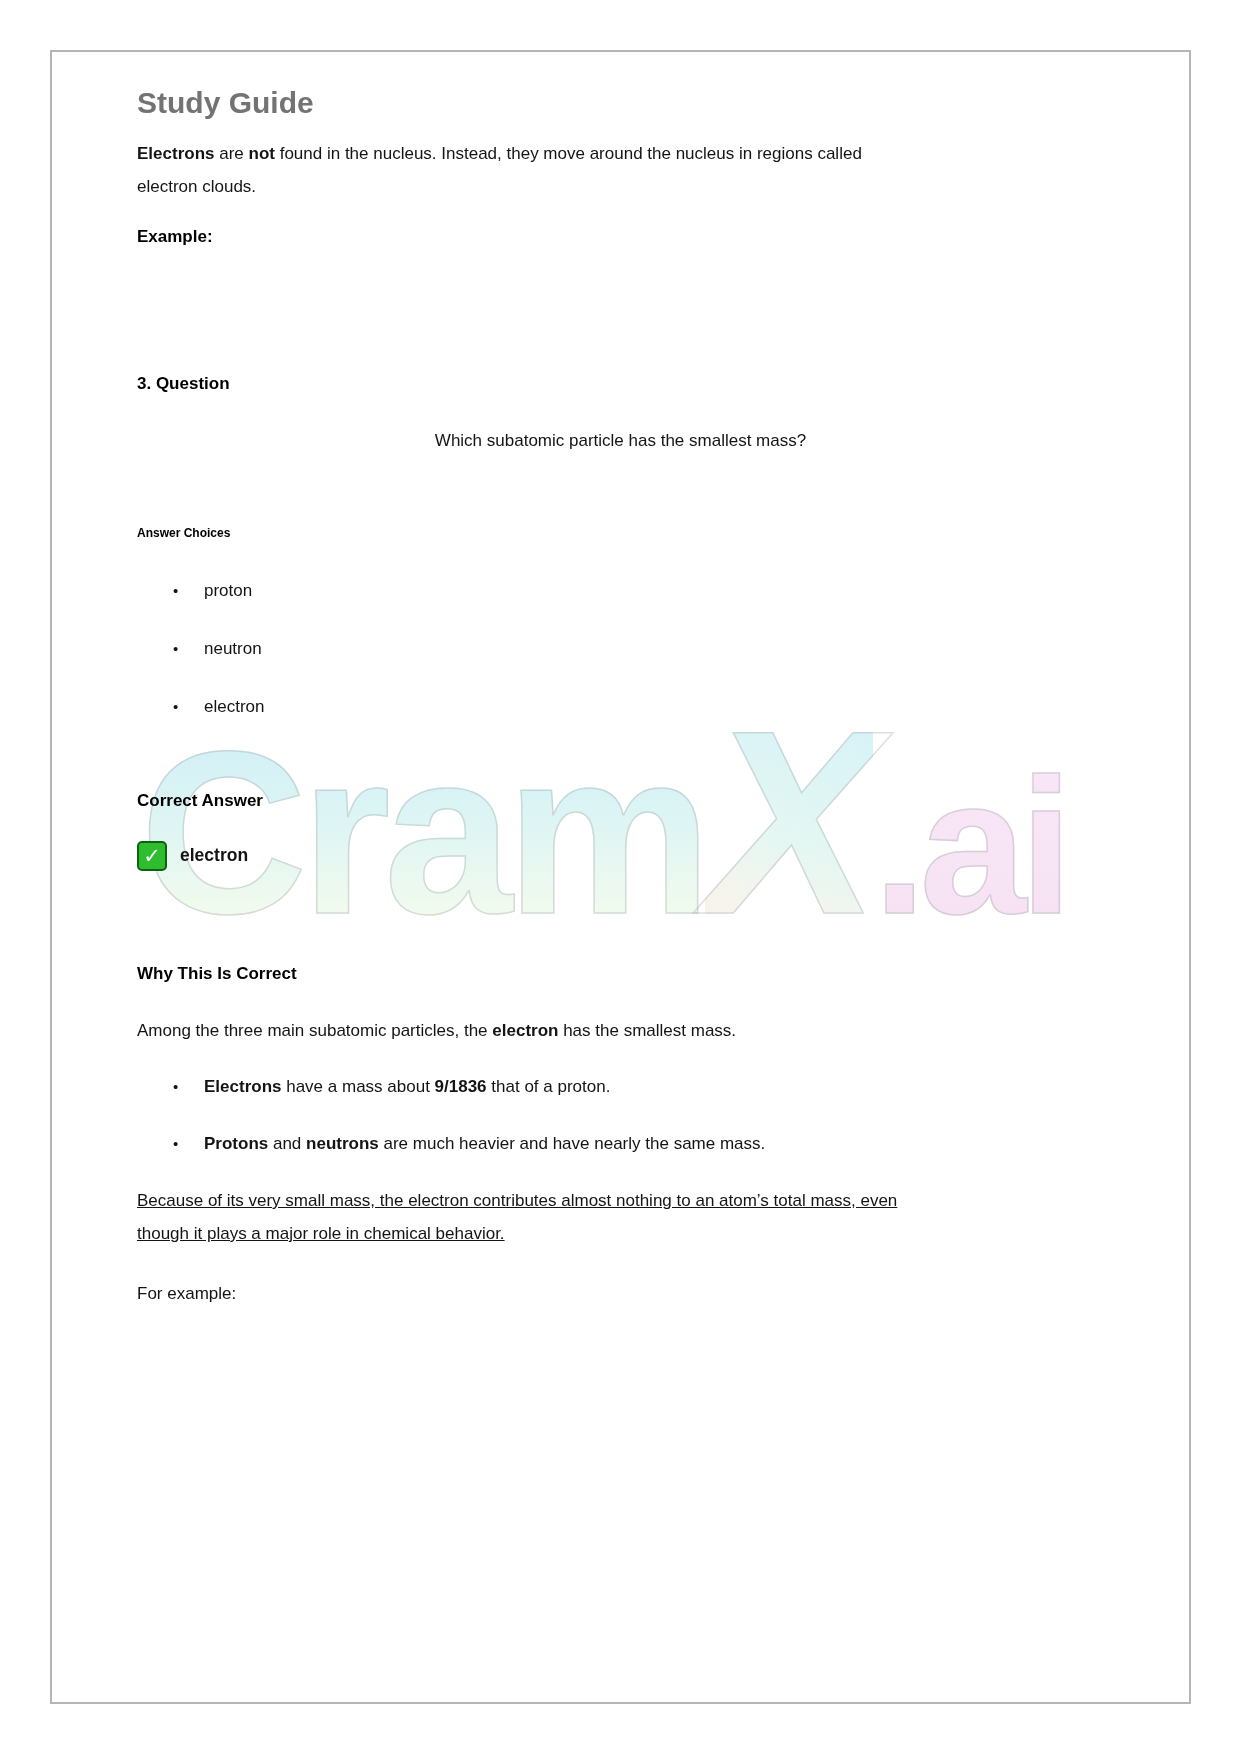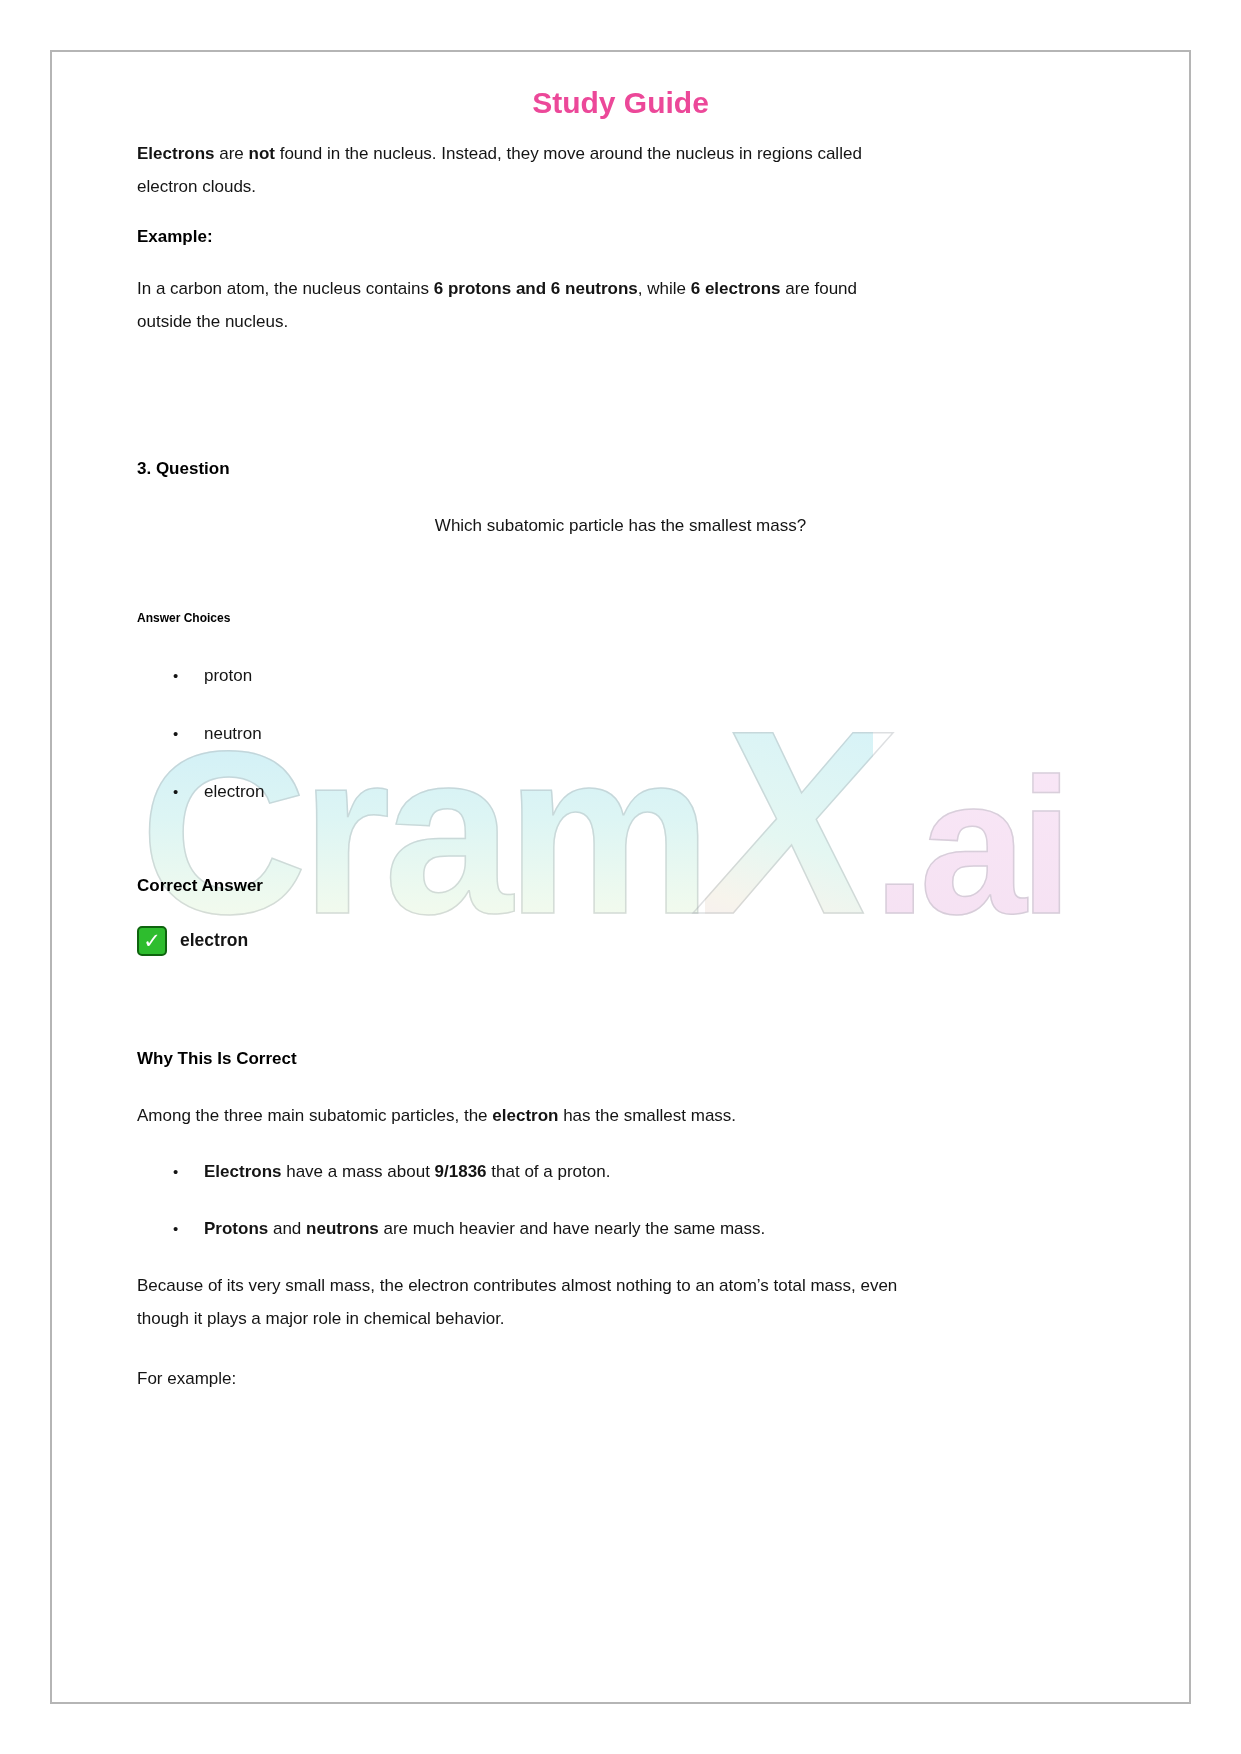--- a/index.html
+++ b/index.html
@@ -51,24 +51,24 @@
   .content {
     position: relative;
     z-index: 1;
     padding: 0 85px;
     font-size: 17px;
     line-height: 33px;
   }
   .para { white-space: pre-wrap; }
   h1.page-title {
     margin-top: 32px;
-    text-align: center;
+    text-align: left;
     font-size: 30px;
     line-height: 38px;
-    color: #ec4899;
+    color: #737373;
   }
   .intro        { margin-top: 15px; }
   .h-example    { margin-top: 17px; font-size: 17px; line-height: 33px; color: #000; }
   .p-example    { margin-top: 19px; }
   .h-question   { margin-top: 114px; font-size: 17px; line-height: 33px; color: #000; }
   .p-question   { margin-top: 24px; text-align: center; }
   .h-choices    { margin-top: 60px; font-size: 12px; line-height: 33px; color: #000; }
   ul.bullet-list { list-style: none; margin-top: 24px; }
   ul.bullet-list li { display: flex; padding-left: 36px; }
   ul.bullet-list li + li { margin-top: 25px; }
@@ -94,21 +94,21 @@
     color: #fff;
     font-size: 21px;
     font-weight: bold;
     line-height: 1;
   }
   .answer-row b { font-size: 17.5px; }
   .h-why        { margin-top: 85px; font-size: 17px; line-height: 33px; color: #000; }
   .p-why        { margin-top: 24px; }
   ul.why-list   { margin-top: 23px; }
   ul.why-list li + li { margin-top: 24px; }
-  .p-conclusion { margin-top: 24px; }
+  .p-conclusion { margin-top: 24px; text-decoration: underline; }
   .p-forexample { margin-top: 27px; }
   .p-hydrogen   { margin-top: 24px; }
   
   .logo {
     margin-top: 140px;
     font-weight: bold;
     font-size: 40px;
     line-height: 48px;
     letter-spacing: -1px;
     white-space: nowrap;
@@ -139,22 +139,20 @@
 
   <div class="content">
 
     <h1 class="page-title">Study Guide</h1>
 
     <p class="para intro"><b>Electrons</b> are <b>not</b> found in the nucleus. Instead, they move around the nucleus in regions called
 electron clouds.</p>
 
     <h3 class="h-example">Example:</h3>
 
-    <p class="para p-example">In a carbon atom, the nucleus contains <b>6 protons and 6 neutrons</b>, while <b>6 electrons</b> are found
-outside the nucleus.</p>
 
     <h3 class="h-question">3. Question</h3>
 
     <p class="para p-question">Which subatomic particle has the smallest mass?</p>
 
     <h3 class="h-choices">Answer Choices</h3>
 
     <ul class="bullet-list">
       <li>
         <span class="bullet-dot">•</span>

